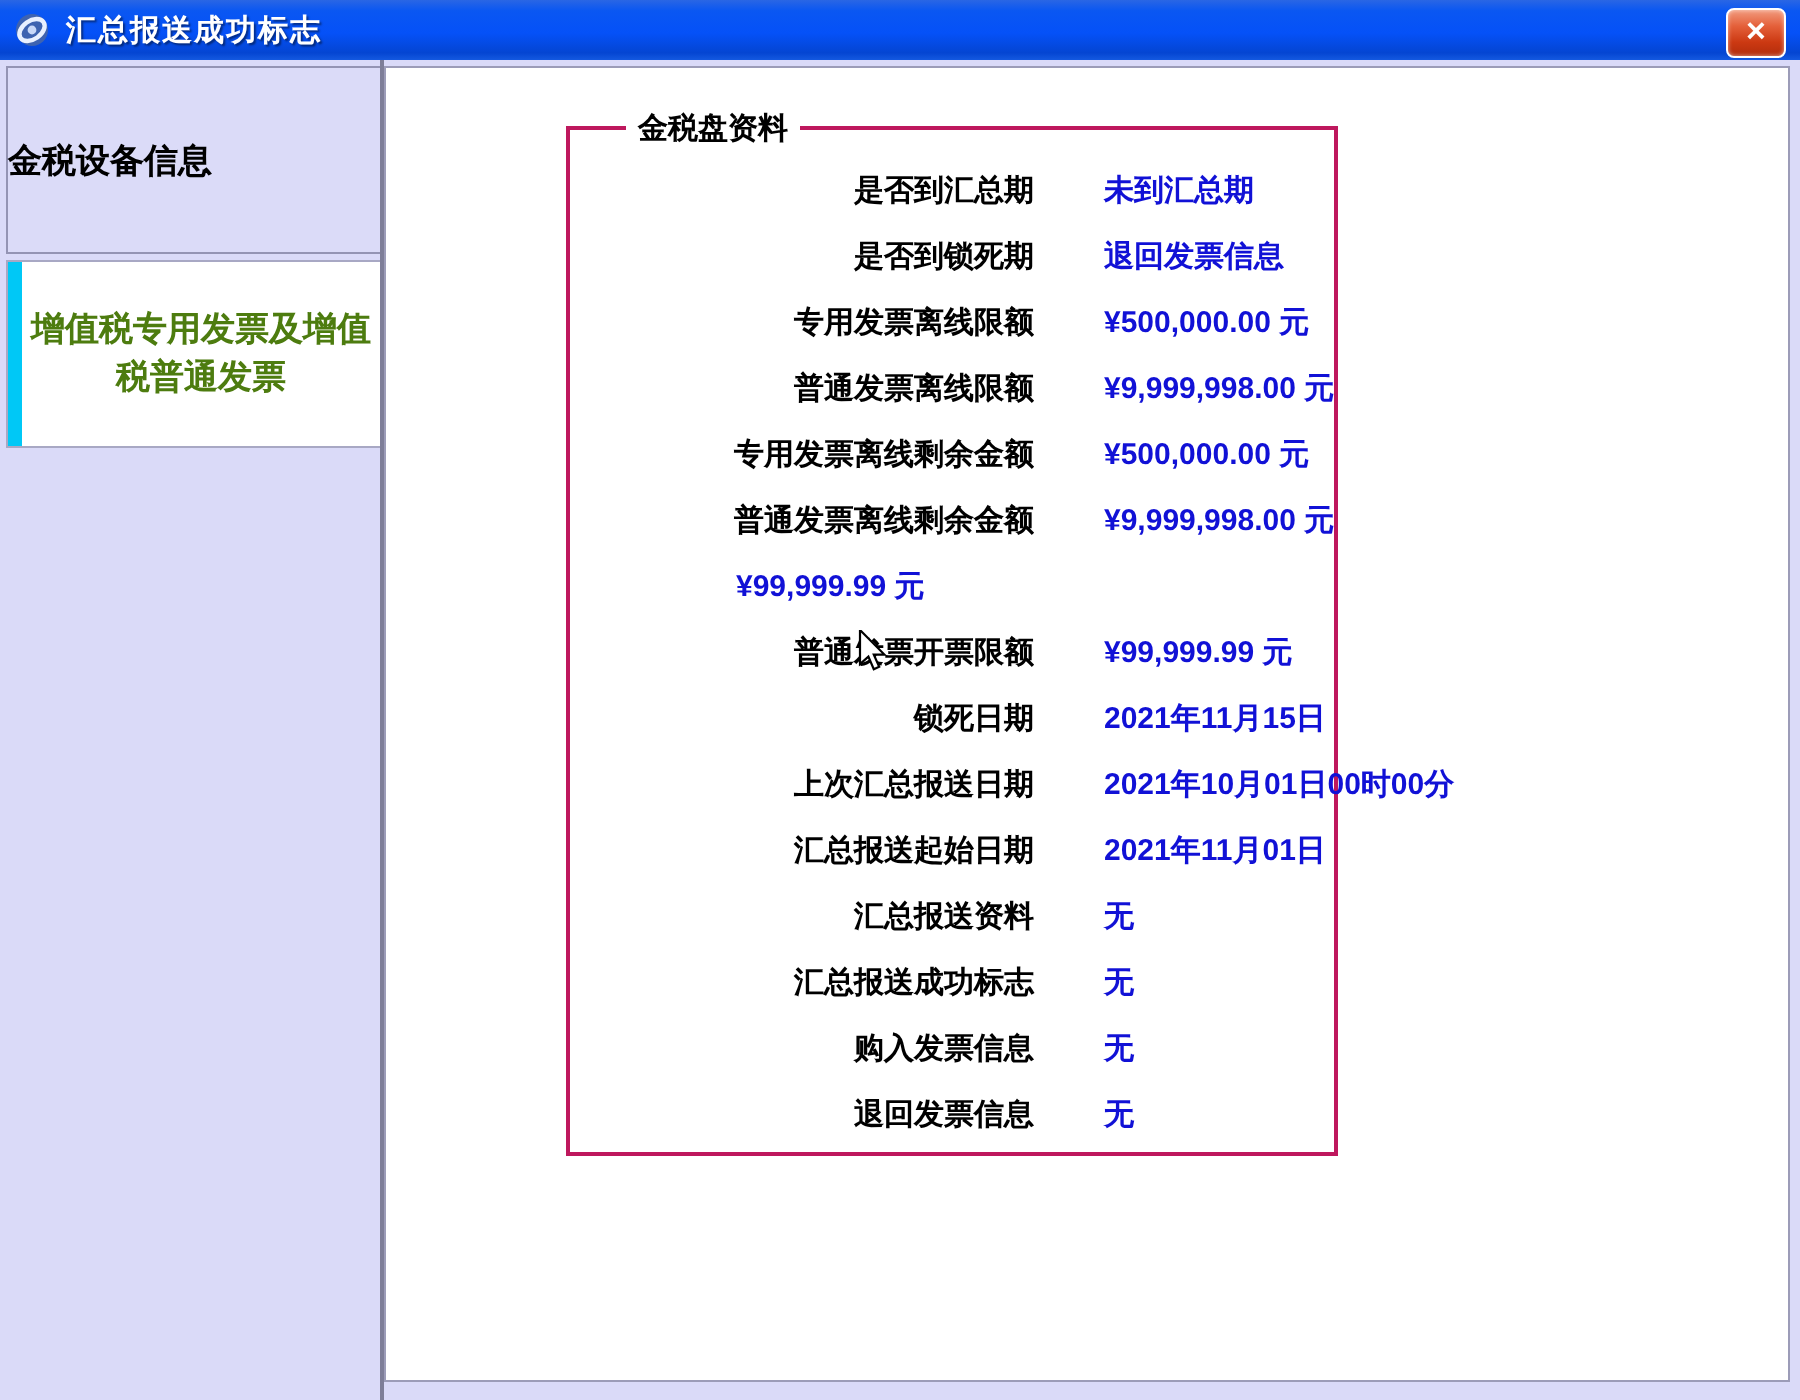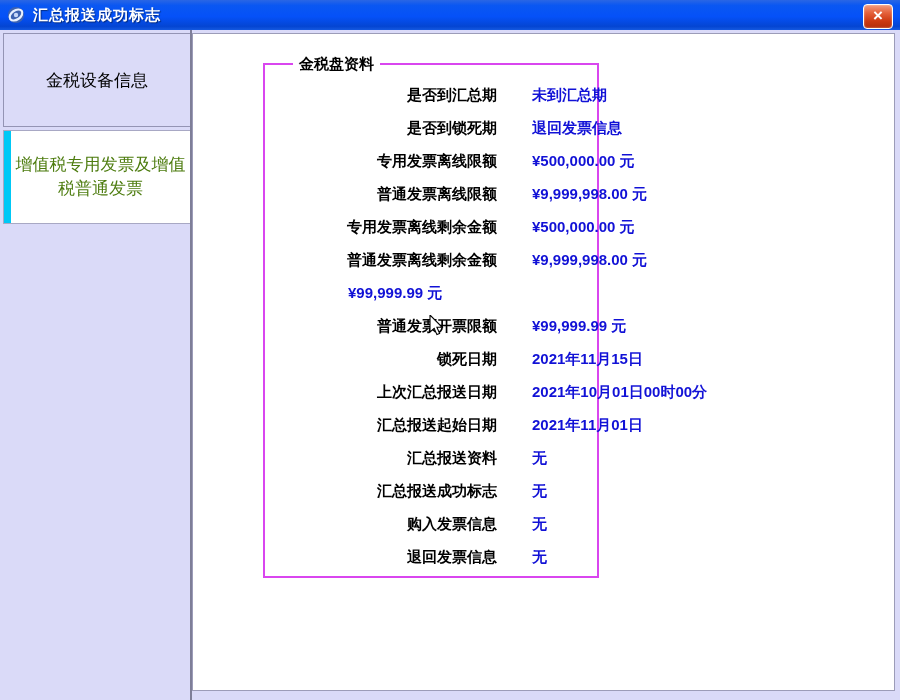--- a/index.html
+++ b/index.html
@@ -26,22 +26,22 @@
     box-shadow:inset 0 0 2px rgba(255,255,255,0.6);
     color:#ffffff;font-size:17px;font-weight:bold;line-height:21px;text-align:center;
     cursor:default;user-select:none;
   }
   
   .sidebar-divider{
     position:absolute;left:190px;top:30px;width:2px;height:670px;background:#7E7E98;
   }
   .tab{
     position:absolute;left:3px;width:187px;box-sizing:border-box;
-    display:flex;align-items:center;justify-content:center;text-align:center;
-    font-weight:normal;font-size:17px;
+    display:flex;align-items:center;justify-content:flex-start;text-align:center;
+    font-weight:bold;font-size:17px;
   }
   .tab-inactive{
     top:33px;height:94px;
     background:#DBDBF8;border:1px solid #9494B4;border-right:none;
     color:#000000;
   }
   .tab-active{
     top:130px;height:94px;
     background:#ffffff;border:1px solid #A8A8C4;border-right:none;
     color:#4d7c0f;line-height:24px;
@@ -50,22 +50,22 @@
     position:absolute;left:0;top:0;bottom:0;width:7px;background:#00C8F6;
   }
   .tab-active .tab-label{padding-left:9px;padding-right:2px;}
   
   .main-panel{
     position:absolute;left:192px;top:33px;width:703px;height:658px;
     background:#ffffff;border:1px solid #9C9CB8;box-sizing:border-box;
   }
   
   .groupbox{
-    position:absolute;left:263px;top:63px;width:336px;height:515px;
-    border:2px solid #d946ef;box-sizing:border-box;background:#ffffff;
+    position:absolute;left:283px;top:63px;width:386px;height:515px;
+    border:2px solid #be185d;box-sizing:border-box;background:#ffffff;
   }
   .groupbox-legend{
     position:absolute;left:28px;top:-10px;background:#ffffff;
     padding:0 6px;font-size:15px;font-weight:bold;color:#000000;white-space:nowrap;
   }
   .rows{position:absolute;left:0;top:0;right:0;padding-top:14px;}
   .row{height:33px;display:flex;align-items:center;margin-left:48px;}
   .row-label{
     width:184px;text-align:right;font-size:15px;font-weight:bold;color:#000000;
     white-space:nowrap;flex:0 0 auto;

